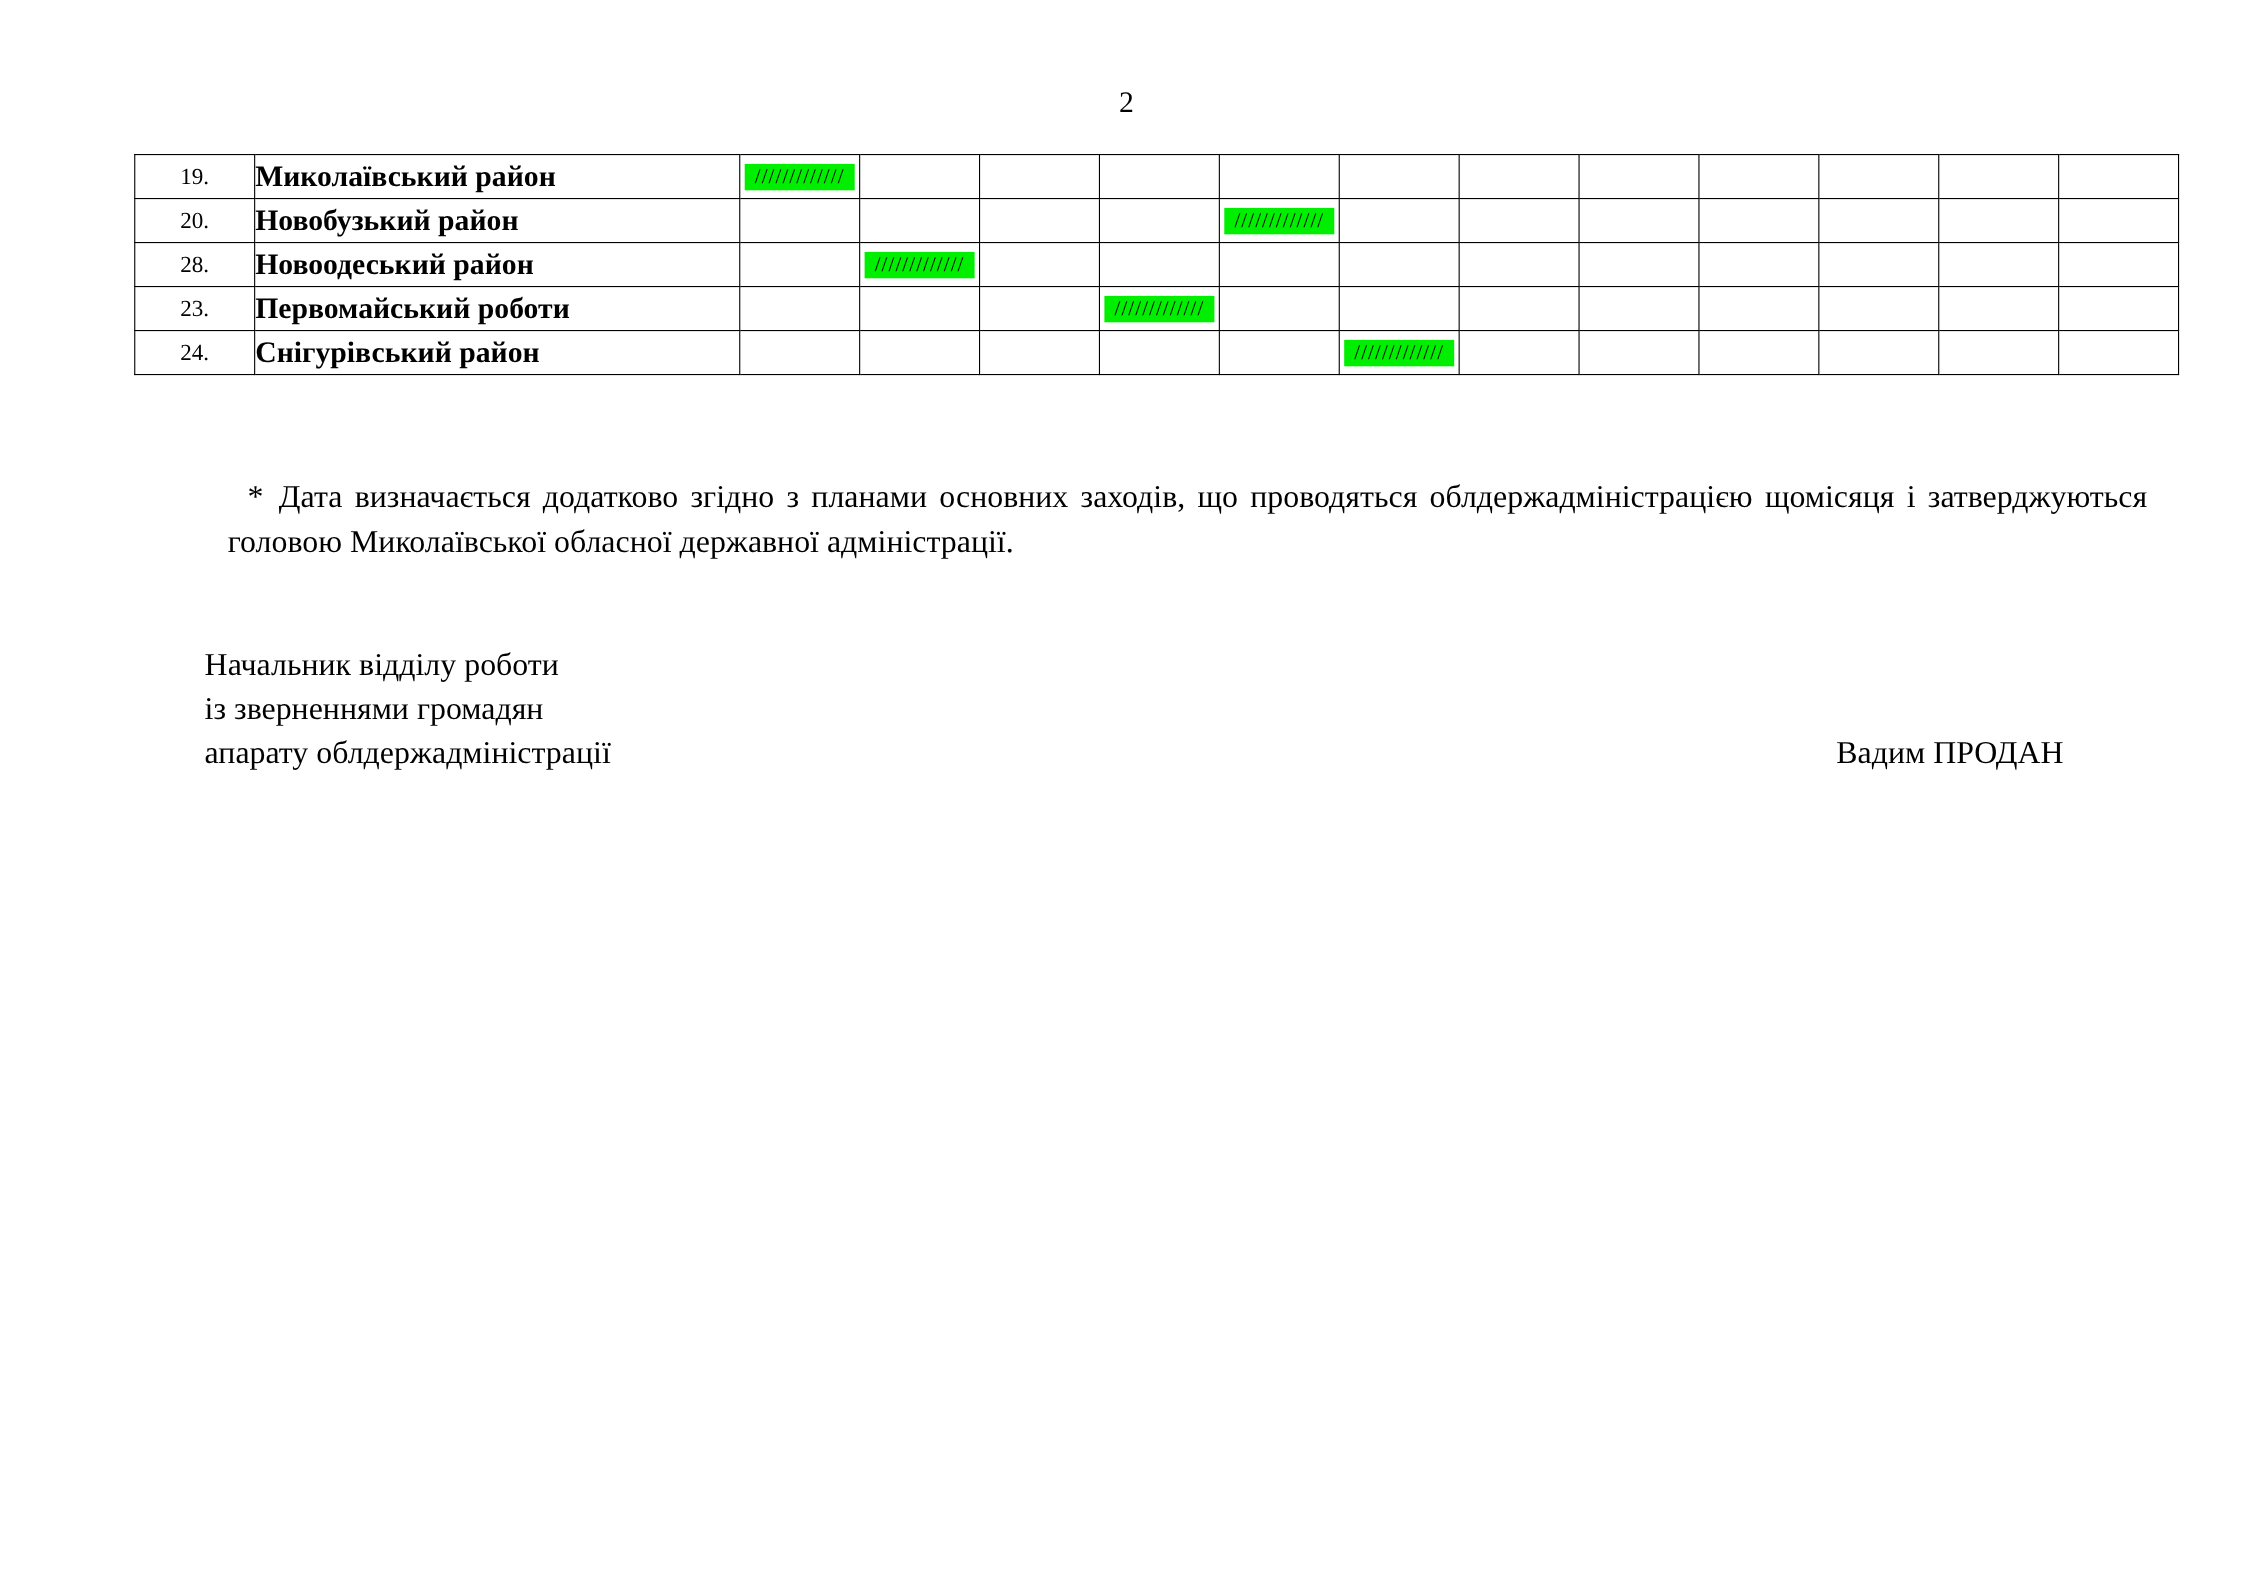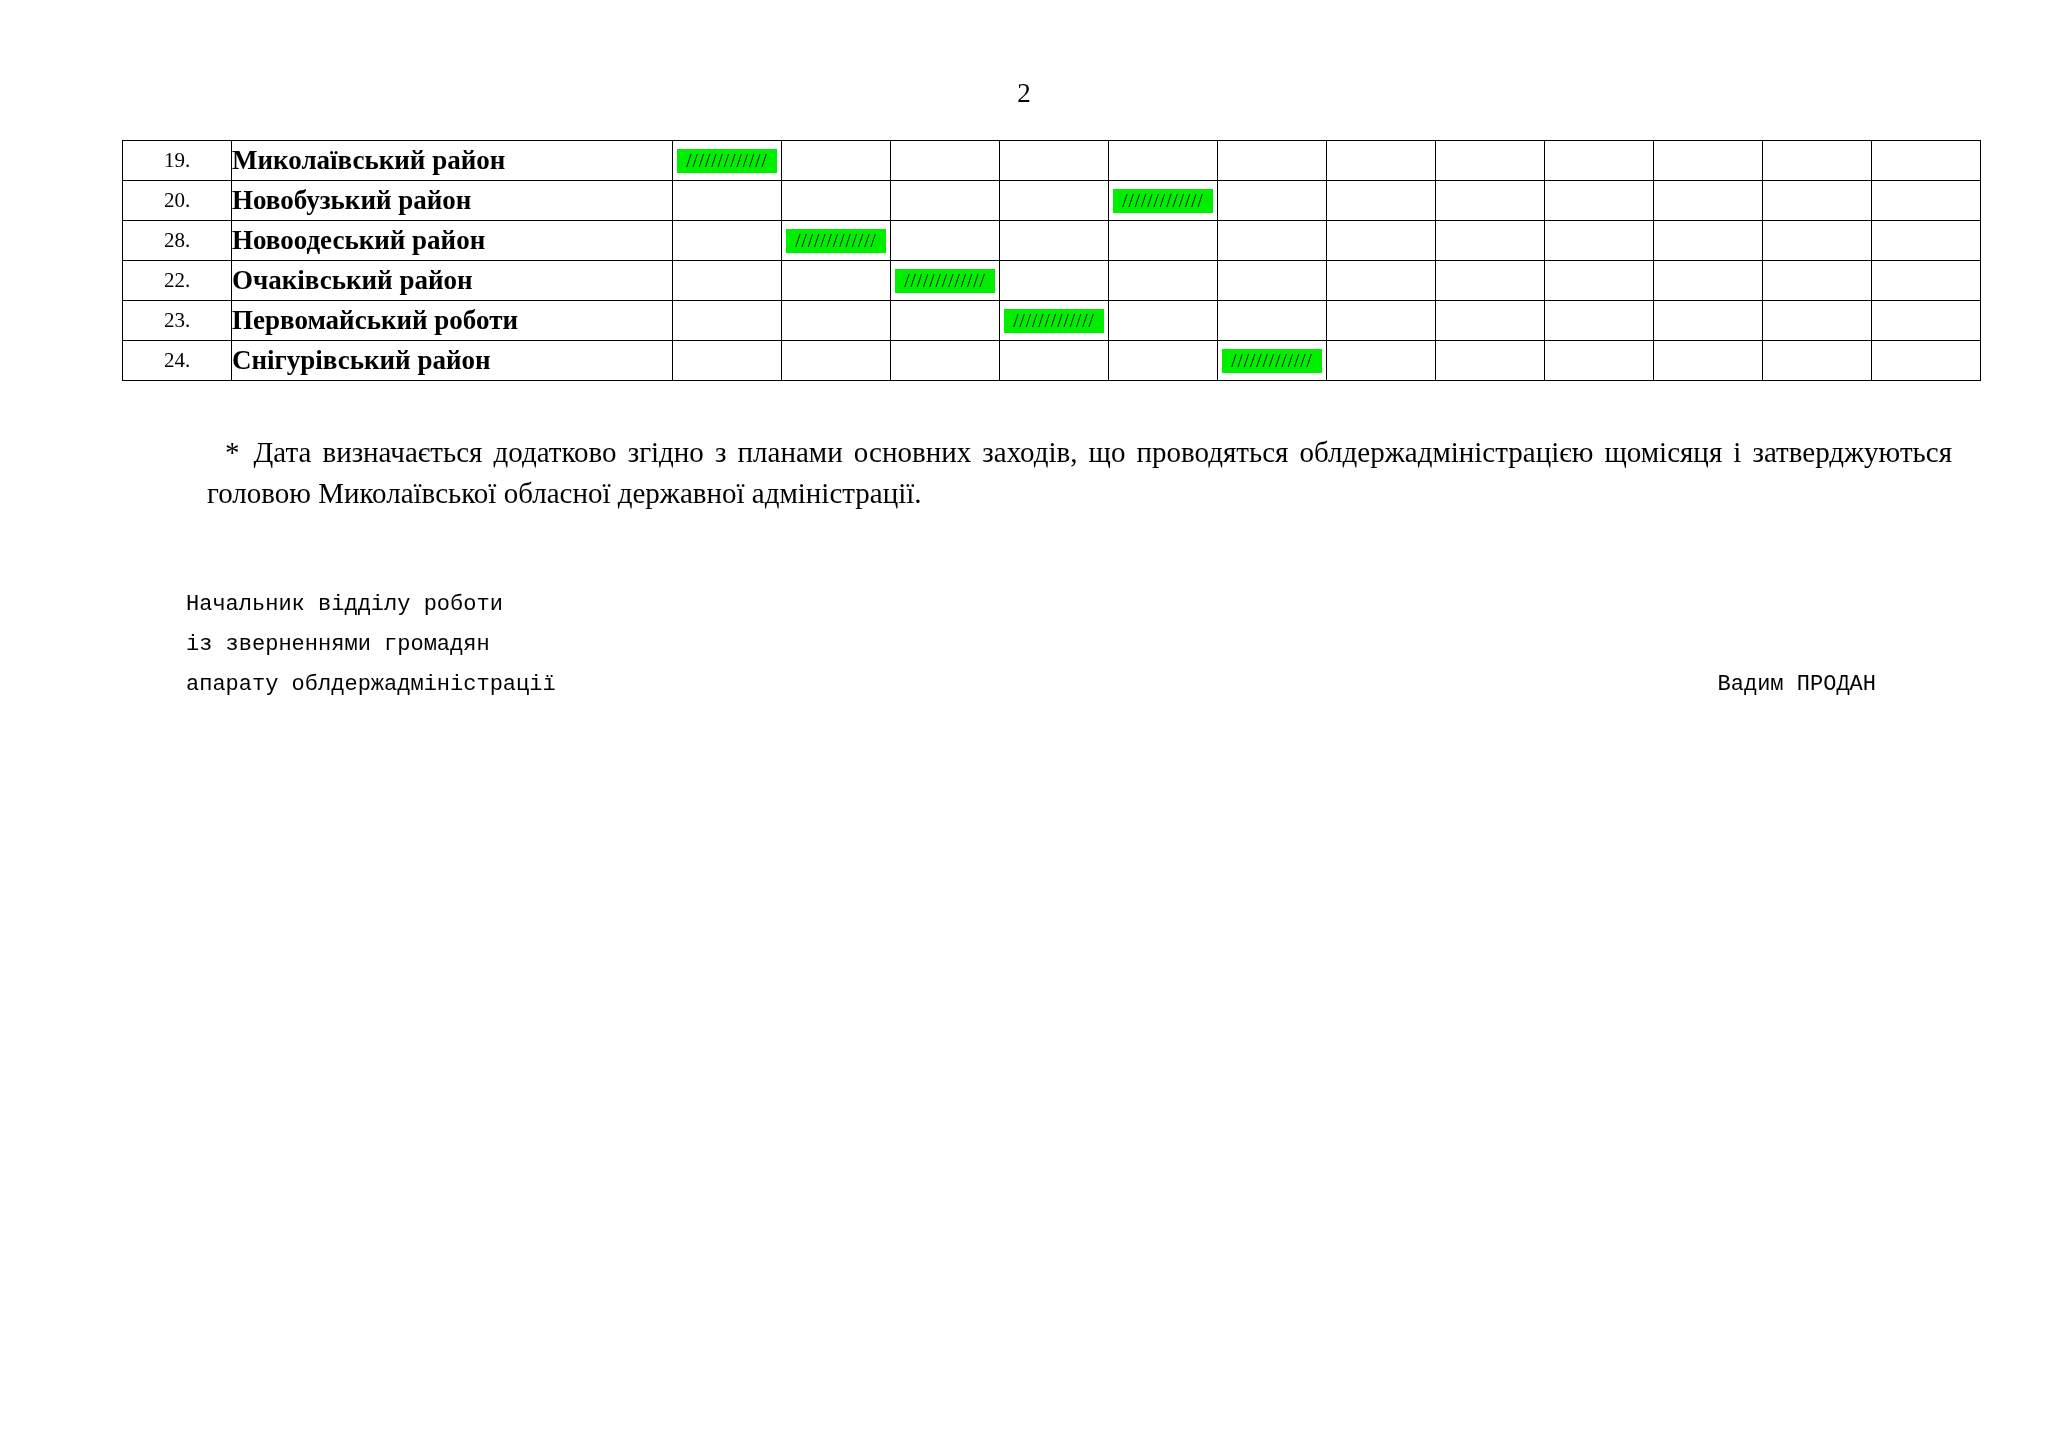--- a/index.html
+++ b/index.html
@@ -88,23 +88,23 @@
     font-family: "Liberation Serif", serif;
   }
   .note .star {
     margin-right: 14px;
   }
   .signature {
     position: absolute;
     top: 585px;
     left: 186px;
     width: 1690px;
-    font-size: 22px;
+    font-size: 29px;
     line-height: 40px;
-    font-family: Liberation Mono, monospace;
+    font-family: Liberation Serif, serif;
   }
   .signature .sig-row {
     position: relative;
   }
   .signature .sig-name {
     position: absolute;
     right: 0;
     top: 0;
     white-space: nowrap;
   }
@@ -169,38 +169,20 @@
         <td class="col-month"></td>
         <td class="col-month"></td>
         <td class="col-month"></td>
         <td class="col-month"></td>
         <td class="col-month"></td>
         <td class="col-month"></td>
         <td class="col-month"></td>
         <td class="col-month"></td>
       </tr>
 
-      <tr>
-        <td class="col-num">22.</td>
-        <td class="col-name">Очаківський район</td>
-        <td class="col-month"></td>
-        <td class="col-month"></td>
-        <td class="col-month">
-            <span class="mark">/////////////</span>
-          </td>
-        <td class="col-month"></td>
-        <td class="col-month"></td>
-        <td class="col-month"></td>
-        <td class="col-month"></td>
-        <td class="col-month"></td>
-        <td class="col-month"></td>
-        <td class="col-month"></td>
-        <td class="col-month"></td>
-        <td class="col-month"></td>
-      </tr>
 
       <tr>
         <td class="col-num">23.</td>
         <td class="col-name">Первомайський роботи</td>
         <td class="col-month"></td>
         <td class="col-month"></td>
         <td class="col-month"></td>
         <td class="col-month">
             <span class="mark">/////////////</span>
           </td>

